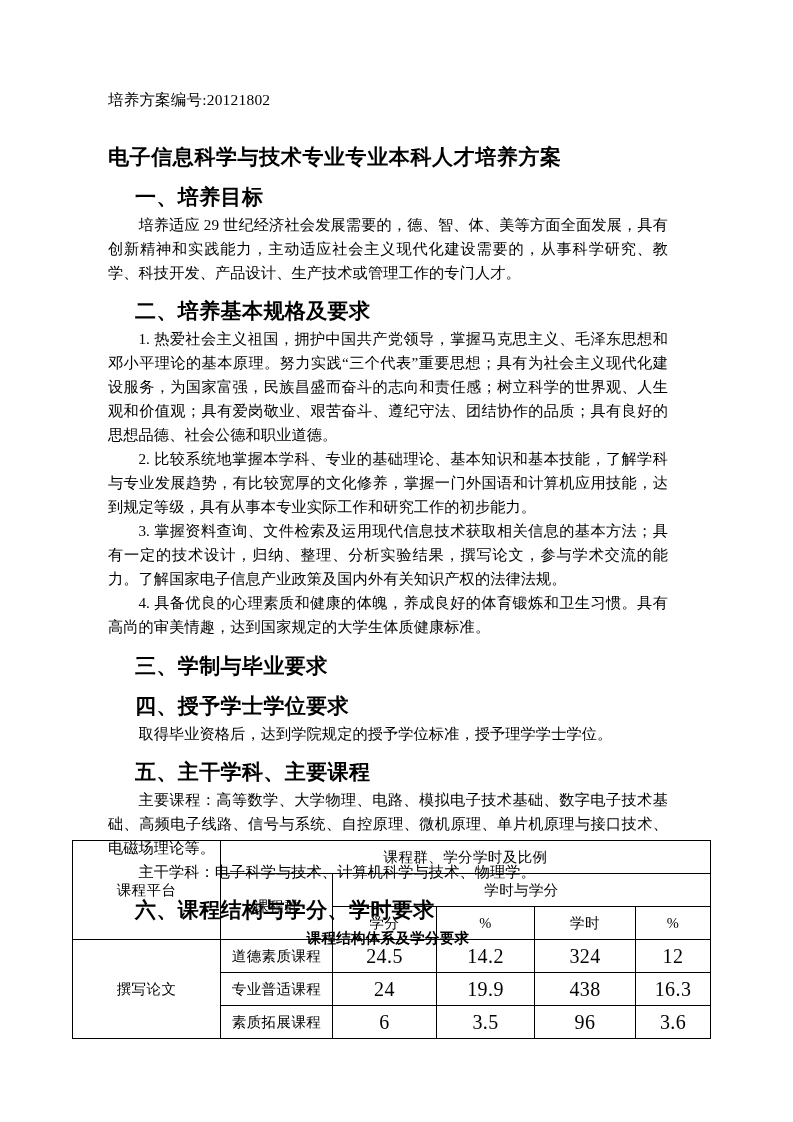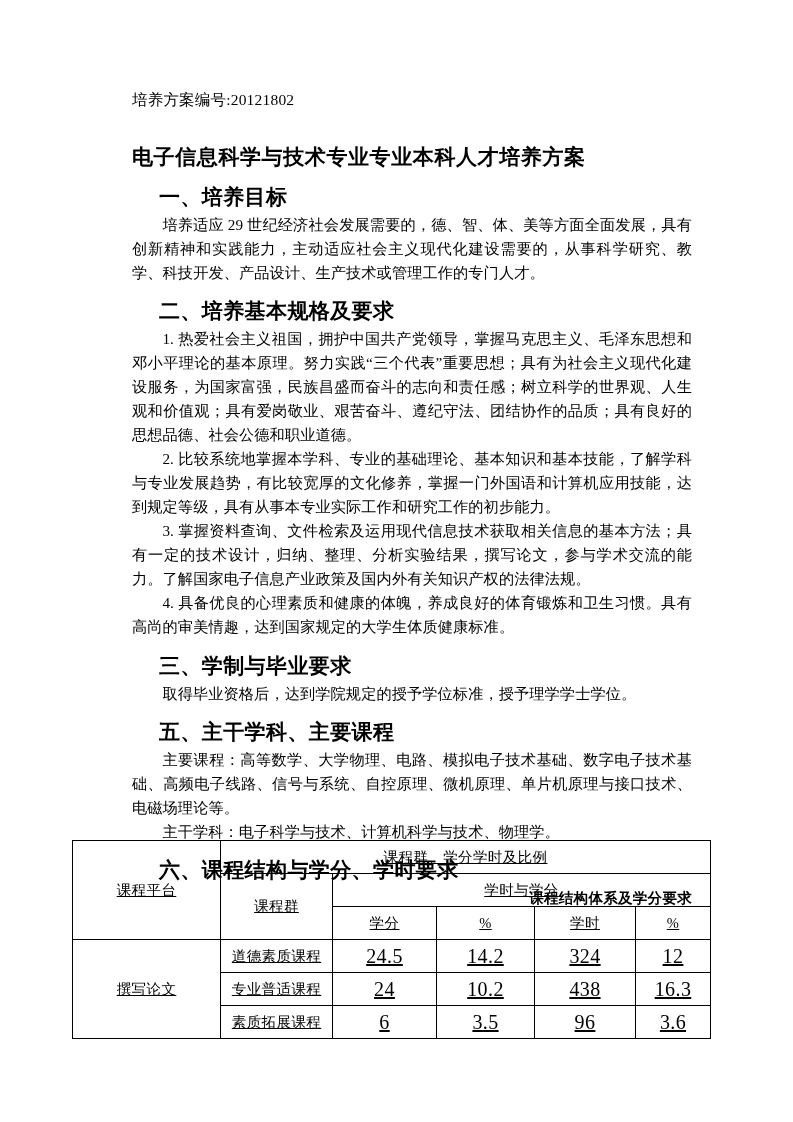--- a/index.html
+++ b/index.html
@@ -14,21 +14,21 @@
   #page {
     position: relative;
     width: 793px;
     height: 1122px;
     background: #ffffff;
     overflow: hidden;
     box-sizing: border-box;
   }
   .doc-body {
     position: absolute;
-    left: 132px;
+    left: 108px;
     top: 88px;
     width: 560px;
   }
 
   .doc-number {
     font-size: 15.5px;
     line-height: 1.5;
     letter-spacing: 0.2px;
     margin: 0 0 0 0;
   }
@@ -59,21 +59,21 @@
     text-align: justify;
     text-justify: inter-ideograph;
     text-indent: 2em;
     letter-spacing: 0.1px;
   }
 
   .table-caption {
     font-family: "Liberation Sans", "DejaVu Sans", sans-serif;
     font-weight: bold;
     font-size: 14.5px;
-    text-align: right;
+    text-align: center;
     margin: 5px 0 12px 0;
     letter-spacing: 0.3px;
   }
 
   
   .struct-table-wrap {
     position: absolute;
     left: 72px;
     top: 840px;
     width: 638px;
@@ -85,21 +85,20 @@
     font-size: 14.5px;
   }
   table.struct td {
     border: 1px solid #000000;
     text-align: center;
     vertical-align: middle;
     padding: 3px 2px;
     height: 26px;
     line-height: 1.25;
     letter-spacing: 0.4px;
-    text-decoration: underline;
   }
   td.num {
     font-size: 20px;
     letter-spacing: 1px;
   }
   .c-platform { width: 148px; }
   .c-group    { width: 112px; }
   .c-credit   { width: 104px; }
   .c-pct1     { width: 98px; }
   .c-hours    { width: 101px; }
@@ -120,20 +119,21 @@
     <p class="para">培养适应 29 世纪经济社会发展需要的，德、智、体、美等方面全面发展，具有创新精神和实践能力，主动适应社会主义现代化建设需要的，从事科学研究、教学、科技开发、产品设计、生产技术或管理工作的专门人才。</p>
 
     <h2 class="section-heading">二、培养基本规格及要求</h2>
     <p class="para">1. 热爱社会主义祖国，拥护中国共产党领导，掌握马克思主义、毛泽东思想和邓小平理论的基本原理。努力实践“三个代表”重要思想；具有为社会主义现代化建设服务，为国家富强，民族昌盛而奋斗的志向和责任感；树立科学的世界观、人生观和价值观；具有爱岗敬业、艰苦奋斗、遵纪守法、团结协作的品质；具有良好的思想品德、社会公德和职业道德。</p>
     <p class="para">2. 比较系统地掌握本学科、专业的基础理论、基本知识和基本技能，了解学科与专业发展趋势，有比较宽厚的文化修养，掌握一门外国语和计算机应用技能，达到规定等级，具有从事本专业实际工作和研究工作的初步能力。</p>
     <p class="para">3. 掌握资料查询、文件检索及运用现代信息技术获取相关信息的基本方法；具有一定的技术设计，归纳、整理、分析实验结果，撰写论文，参与学术交流的能力。了解国家电子信息产业政策及国内外有关知识产权的法律法规。</p>
     <p class="para">4. 具备优良的心理素质和健康的体魄，养成良好的体育锻炼和卫生习惯。具有高尚的审美情趣，达到国家规定的大学生体质健康标准。</p>
 
     <h2 class="section-heading">三、学制与毕业要求</h2>
 
+    <h2 class="section-heading">四、授予学士学位要求</h2>
     <p class="para">取得毕业资格后，达到学院规定的授予学位标准，授予理学学士学位。</p>
 
     <h2 class="section-heading">五、主干学科、主要课程</h2>
     <p class="para">主要课程：高等数学、大学物理、电路、模拟电子技术基础、数字电子技术基础、高频电子线路、信号与系统、自控原理、微机原理、单片机原理与接口技术、电磁场理论等。</p>
     <p class="para">主干学科：电子科学与技术、计算机科学与技术、物理学。</p>
 
     <h2 class="section-heading">六、课程结构与学分、学时要求</h2>
 
     <div class="table-caption">课程结构体系及学分要求</div>
   </div>
@@ -168,21 +168,21 @@
           <td rowspan="3">撰写论文</td>
           <td>道德素质课程</td>
           <td class="num">24.5</td>
           <td class="num">14.2</td>
           <td class="num">324</td>
           <td class="num">12</td>
         </tr>
         <tr>
           <td>专业普适课程</td>
           <td class="num">24</td>
-          <td class="num">10.2</td>
+          <td class="num">19.9</td>
           <td class="num">438</td>
           <td class="num">16.3</td>
         </tr>
         <tr>
           <td>素质拓展课程</td>
           <td class="num">6</td>
           <td class="num">3.5</td>
           <td class="num">96</td>
           <td class="num">3.6</td>
         </tr>

